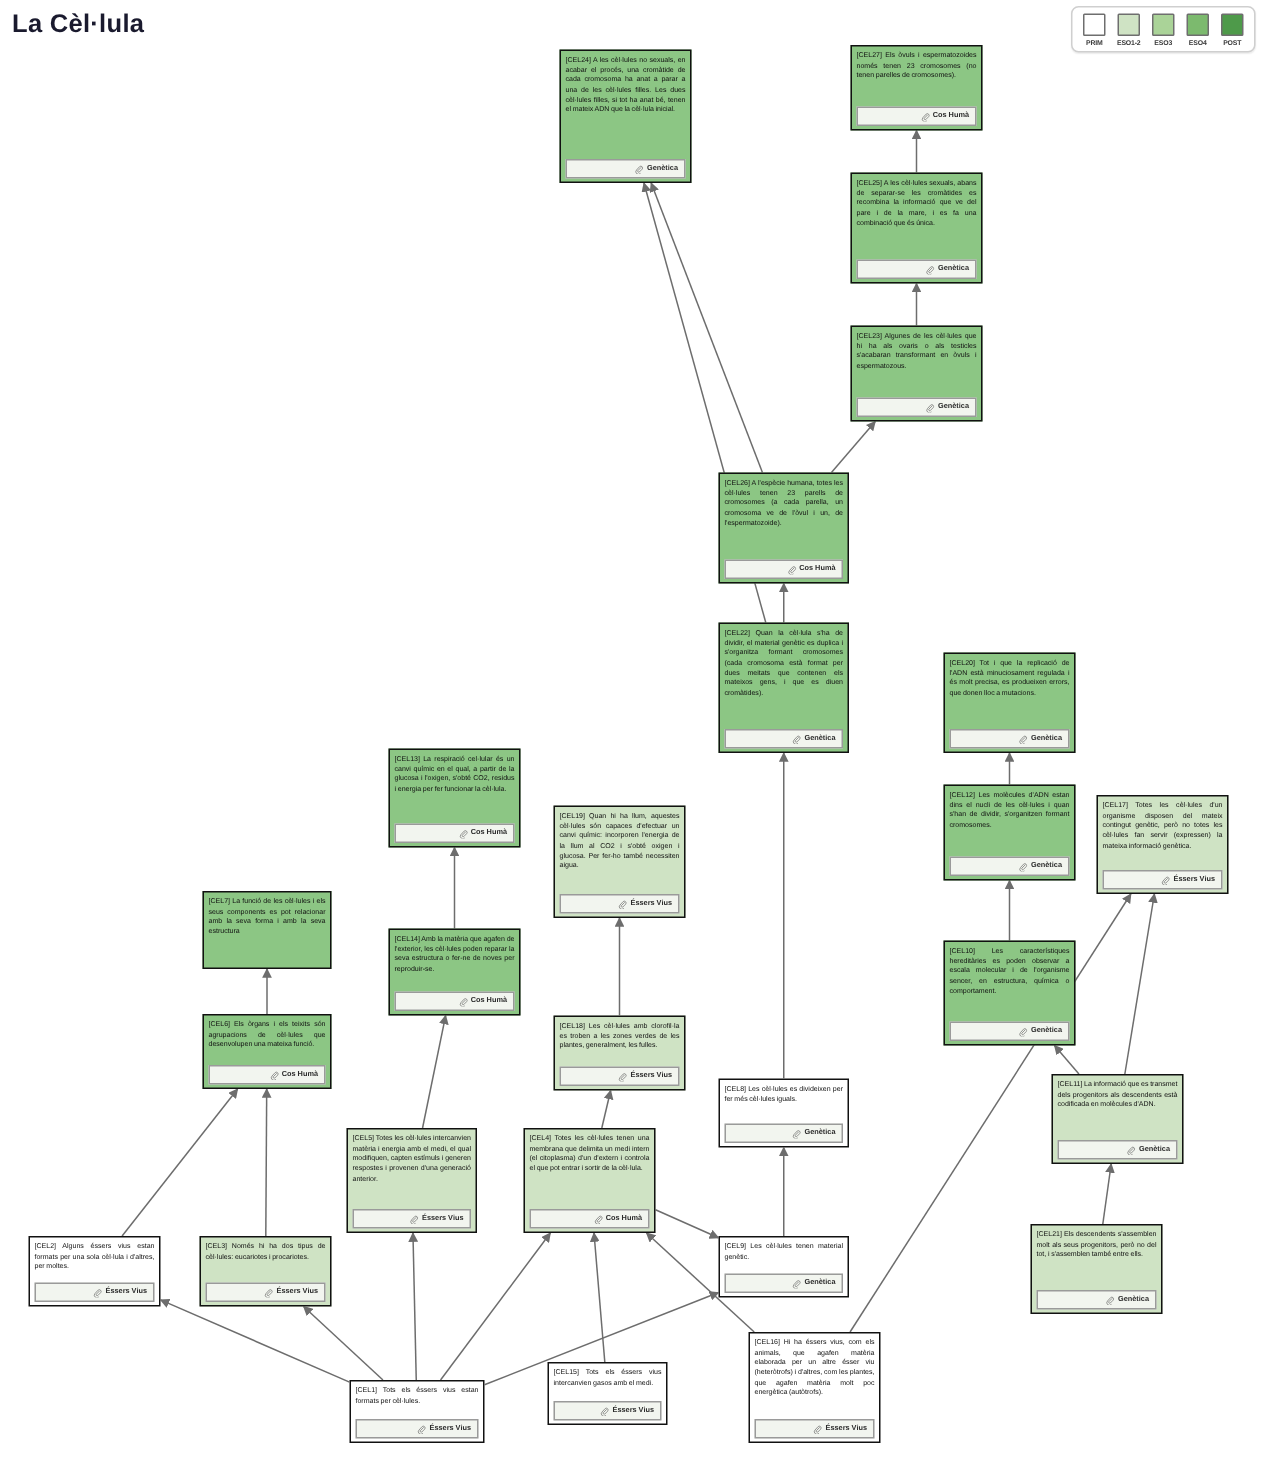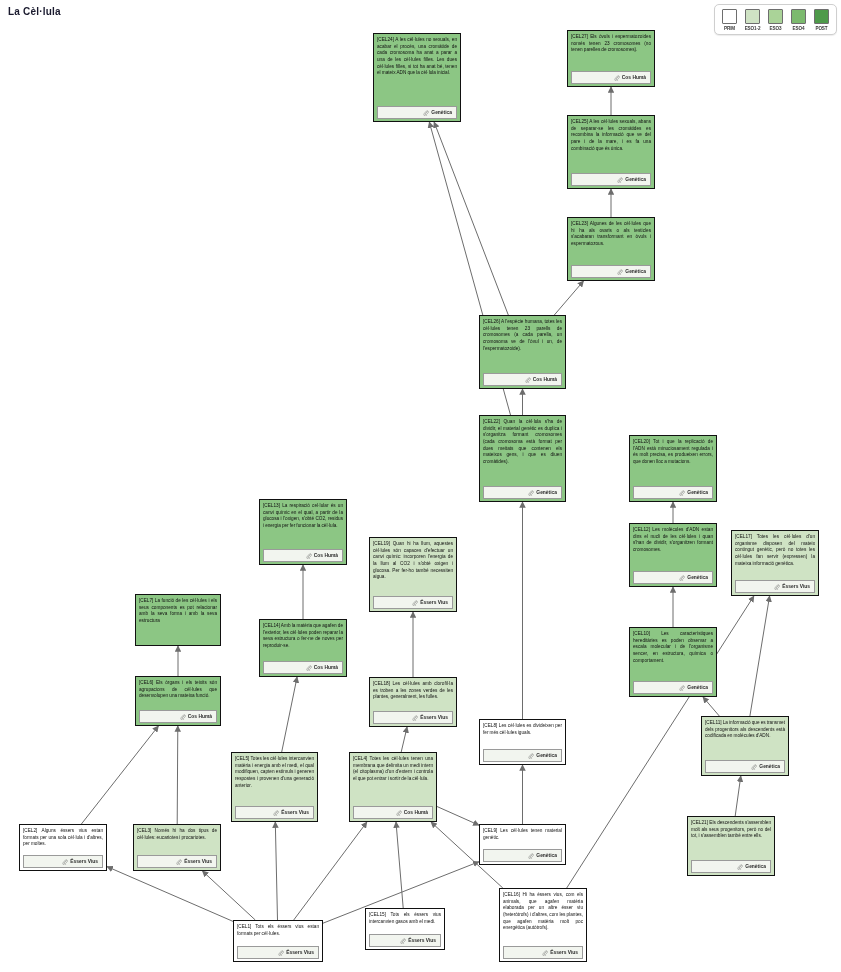--- a/index.html
+++ b/index.html
@@ -1,17 +1,17 @@
 <!DOCTYPE html>
 <html><head>
 <meta charset="utf-8">
 <style>
   html,body{margin:0;padding:0;background:#ffffff;}
   body{width:841px;height:972px;position:relative;font-family:"Liberation Sans",sans-serif;overflow:hidden;}
-  #page-title{position:absolute;left:8px;top:6px;font-size:10px;font-weight:bold;color:#1a1a2e;letter-spacing:.2px;}
+  #page-title{position:absolute;left:8px;top:6px;font-size:17px;font-weight:bold;color:#1a1a2e;letter-spacing:.2px;}
   #legend{position:absolute;right:4px;top:4px;background:#fff;border:1px solid #cfcfcf;border-radius:5px;
           padding:4px 5px 3px 5px;display:flex;gap:4px;box-shadow:0 1px 1px rgba(0,0,0,.08);}
   .legend-item{display:flex;flex-direction:column;align-items:center;width:19px;}
   .legend-swatch{width:13px;height:13px;border:1px solid #6e6e6e;border-radius:1px;}
   .legend-label{font-size:4.6px;font-weight:bold;color:#3a3a3a;margin-top:1.5px;letter-spacing:-.1px;white-space:nowrap;}
   #edges{position:absolute;left:0;top:0;width:841px;height:972px;pointer-events:none;}
   .node{position:absolute;box-sizing:border-box;border:1.4px solid #111;padding:3px 3px 2px 3px;
         display:flex;flex-direction:column;justify-content:space-between;}
   .node-text{font-size:4.7px;line-height:1.42;color:#111;text-align:justify;word-spacing:-.2px;}
   .node-tag{margin-top:3px;border:1px solid #9a9a9a;background:#f2f5ef;height:11px;

